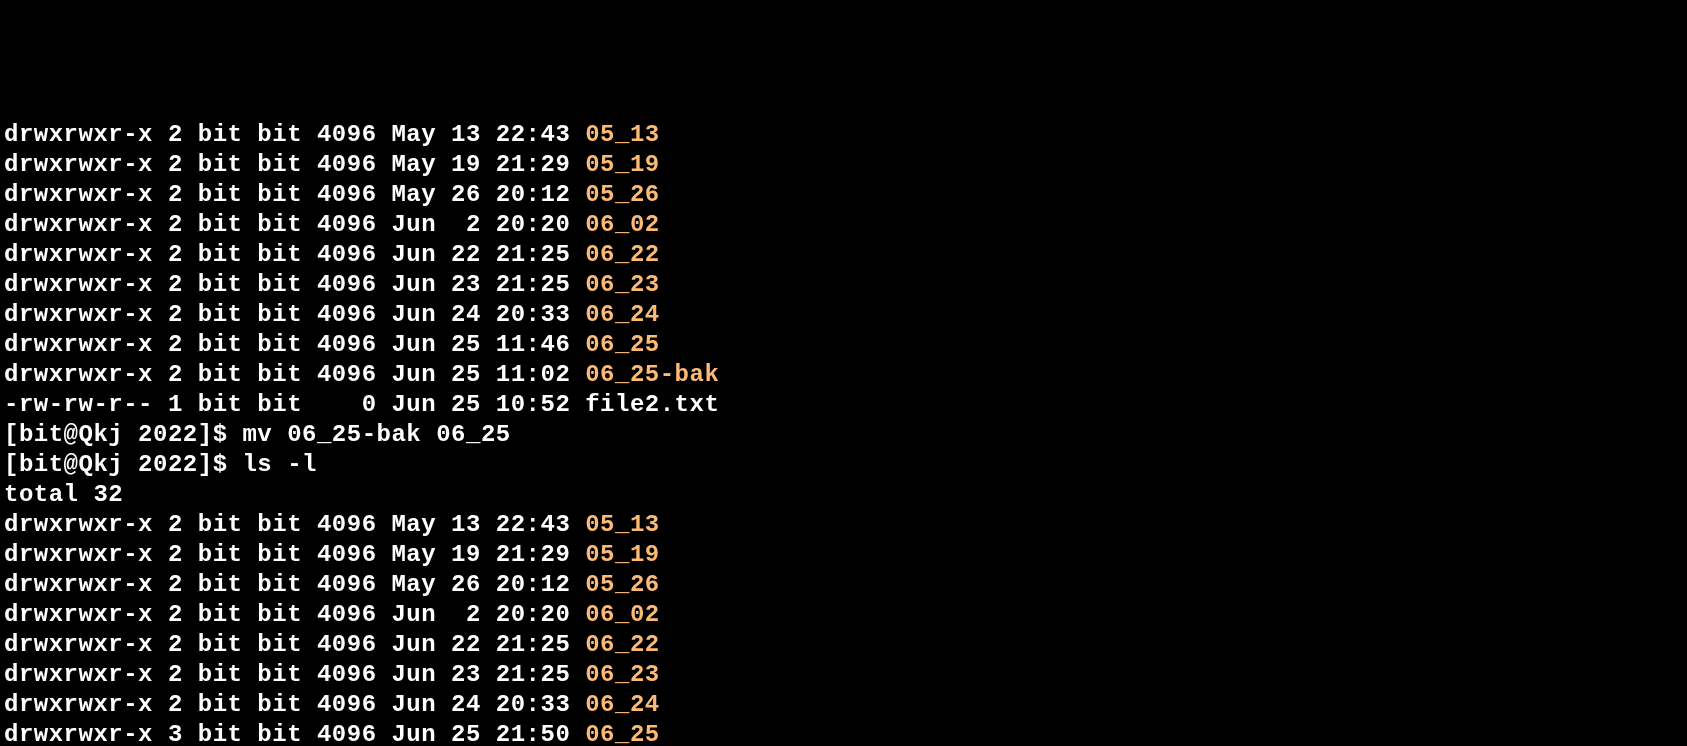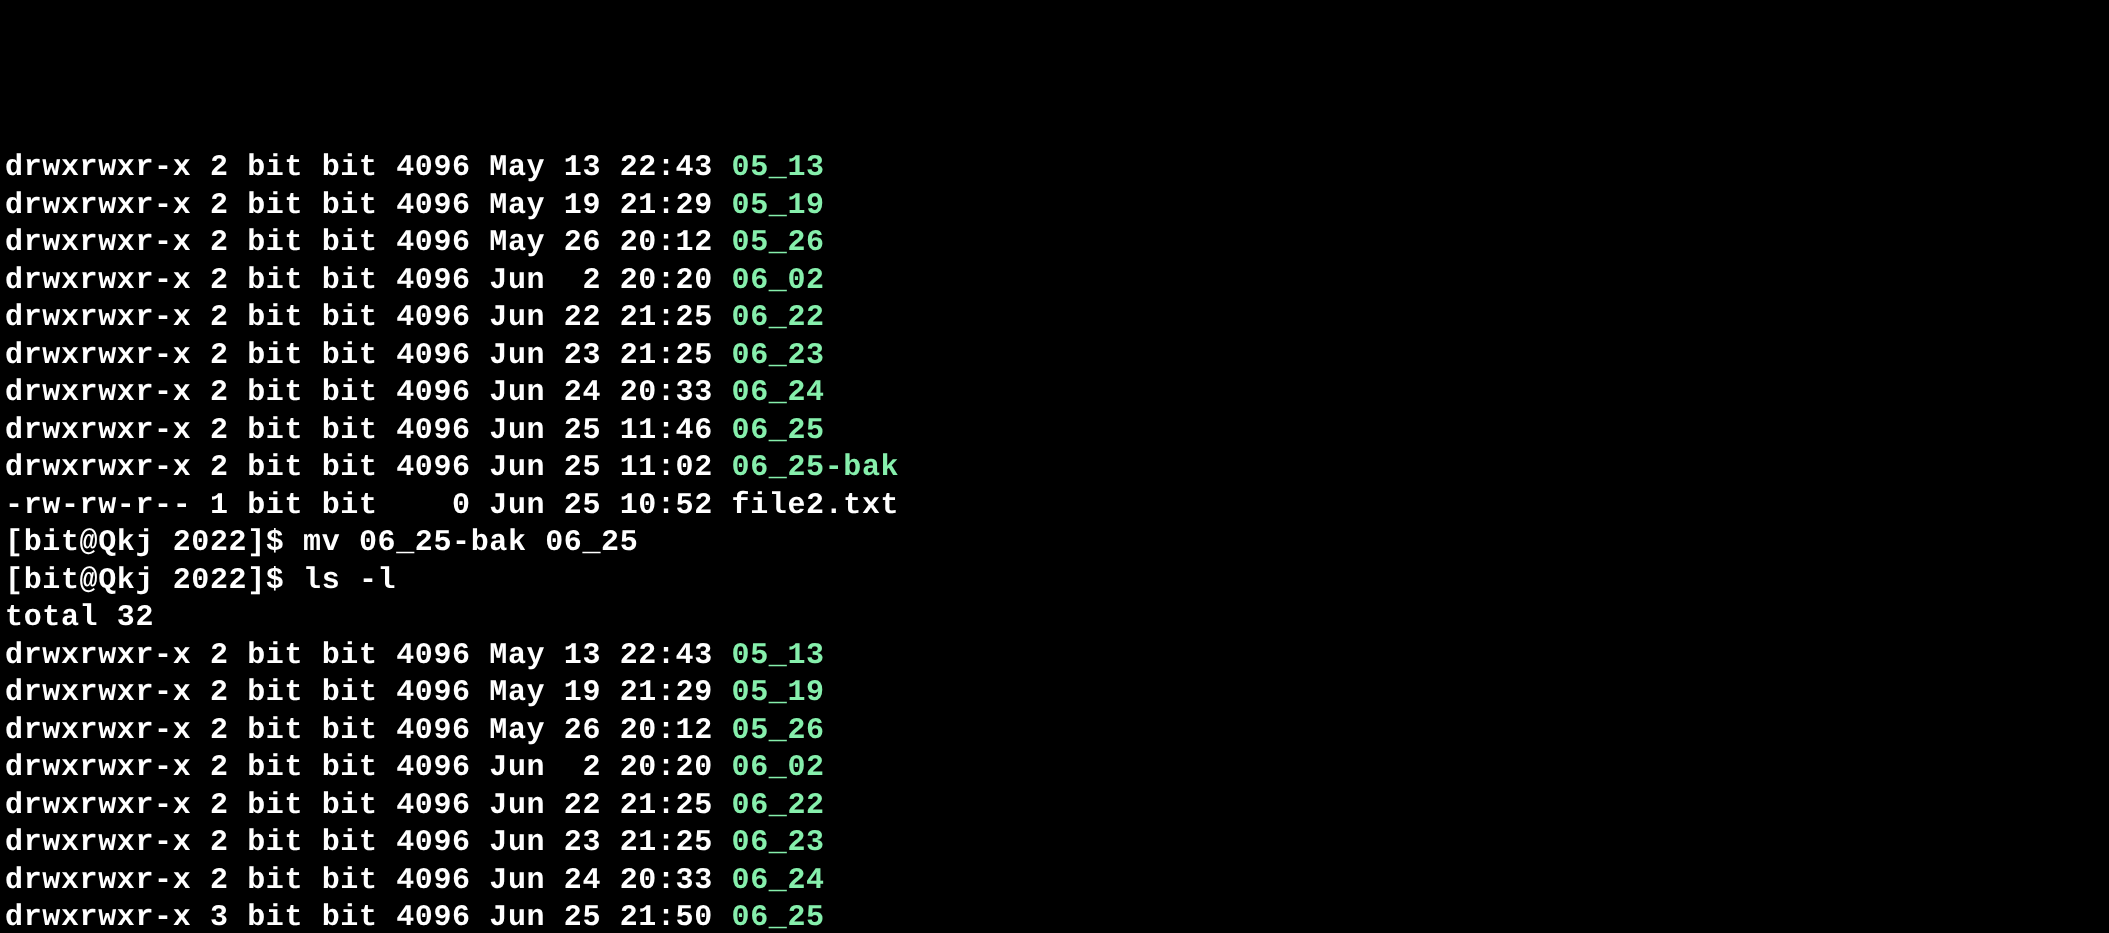--- a/index.html
+++ b/index.html
@@ -11,21 +11,21 @@
     font-size: 24px;
     line-height: 1.25;
     font-weight: bold;
     white-space: pre;
     letter-spacing: 0.5px;
   }
   .term {
     padding: 0 4px;
   }
   .dir {
-    color: #86efac;
+    color: #fdba74;
     font-weight: bold;
   }
   .line {
     display: block;
   }
 </style>
 </head>
 <body>
 
 

